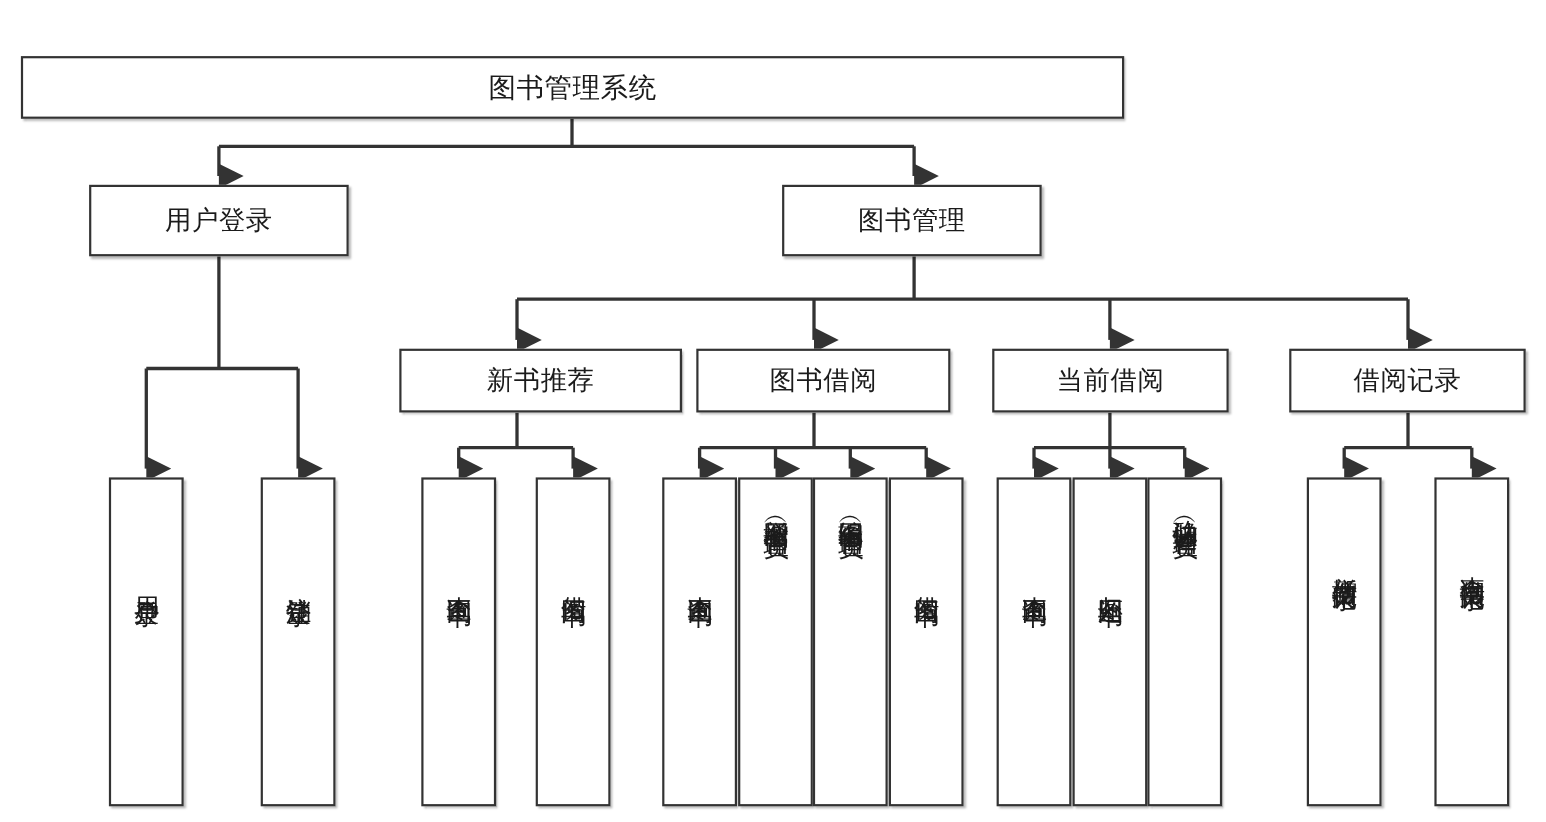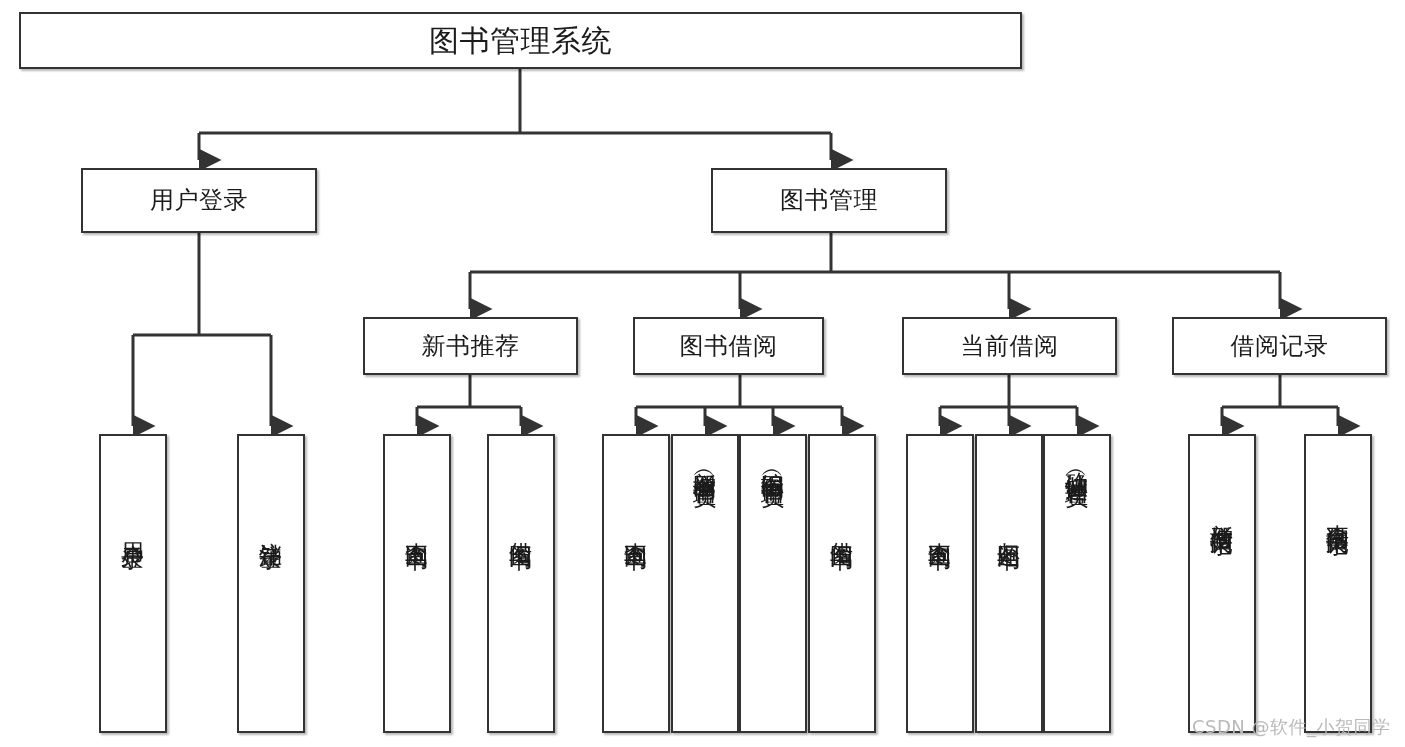--- a/index.html
+++ b/index.html
@@ -38,21 +38,22 @@
     color: #1b1b1b;
   }
   .node.horiz {
     font-size: 24px;
     line-height: 1.2;
     letter-spacing: 0.5px;
     padding: 0 6px;
     text-align: center;
   }
   .node.root-node {
-    font-size: 30px;
+    font-size: 25px;
+    margin-top: 39px;
   }
   .node.vert {
     align-items: flex-start;
     justify-content: center;
     padding-top: 10px;
   }
   .node.vert .vlabel {
     writing-mode: vertical-rl;
     text-orientation: upright;
     font-size: 23px;
@@ -137,24 +138,24 @@
     <span>图书管理系统</span>
   </div>
 
   <div class="node horiz" style="left:81px; top:168px; width:236px; height:65px;">
     <span>用户登录</span>
   </div>
   <div class="node horiz" style="left:711px; top:168px; width:236px; height:65px;justify-content:center;">
     <span>图书管理</span>
   </div>
 
-  <div class="node horiz" style="left:363px; top:317px; width:215px; height:58px;">
+  <div class="node horiz" style="left:363px; top:317px; width:257px; height:58px;">
     <span>新书推荐</span>
   </div>
-  <div class="node horiz" style="left:633px; top:317px; width:191px; height:58px;">
+  <div class="node horiz" style="left:633px; top:317px; width:231px; height:58px;">
     <span>图书借阅</span>
   </div>
   <div class="node horiz" style="left:1172px; top:317px; width:215px; height:58px;">
     <span>借阅记录</span>
   </div>
   <div class="node horiz" style="left:902px; top:317px; width:215px; height:58px;">
     <span>当前借阅</span>
   </div>
 
   <div class="node vert mid" style="left:99px; top:434px; width:68px; height:299px;">
@@ -194,15 +195,14 @@
     <span class="vlabel">确认归还（管理员）</span>
   </div>
 
   <div class="node vert mid2" style="left:1188px; top:434px; width:68px; height:299px;">
     <span class="vlabel">新增借阅记录</span>
   </div>
   <div class="node vert mid2" style="left:1304px; top:434px; width:68px; height:299px;">
     <span class="vlabel">查询借阅记录</span>
   </div>
 
-  <div class="watermark" style="left:1192px; top:715px;">CSDN @软件_小贺同学</div>
 
 </div>
 
 </body></html>

